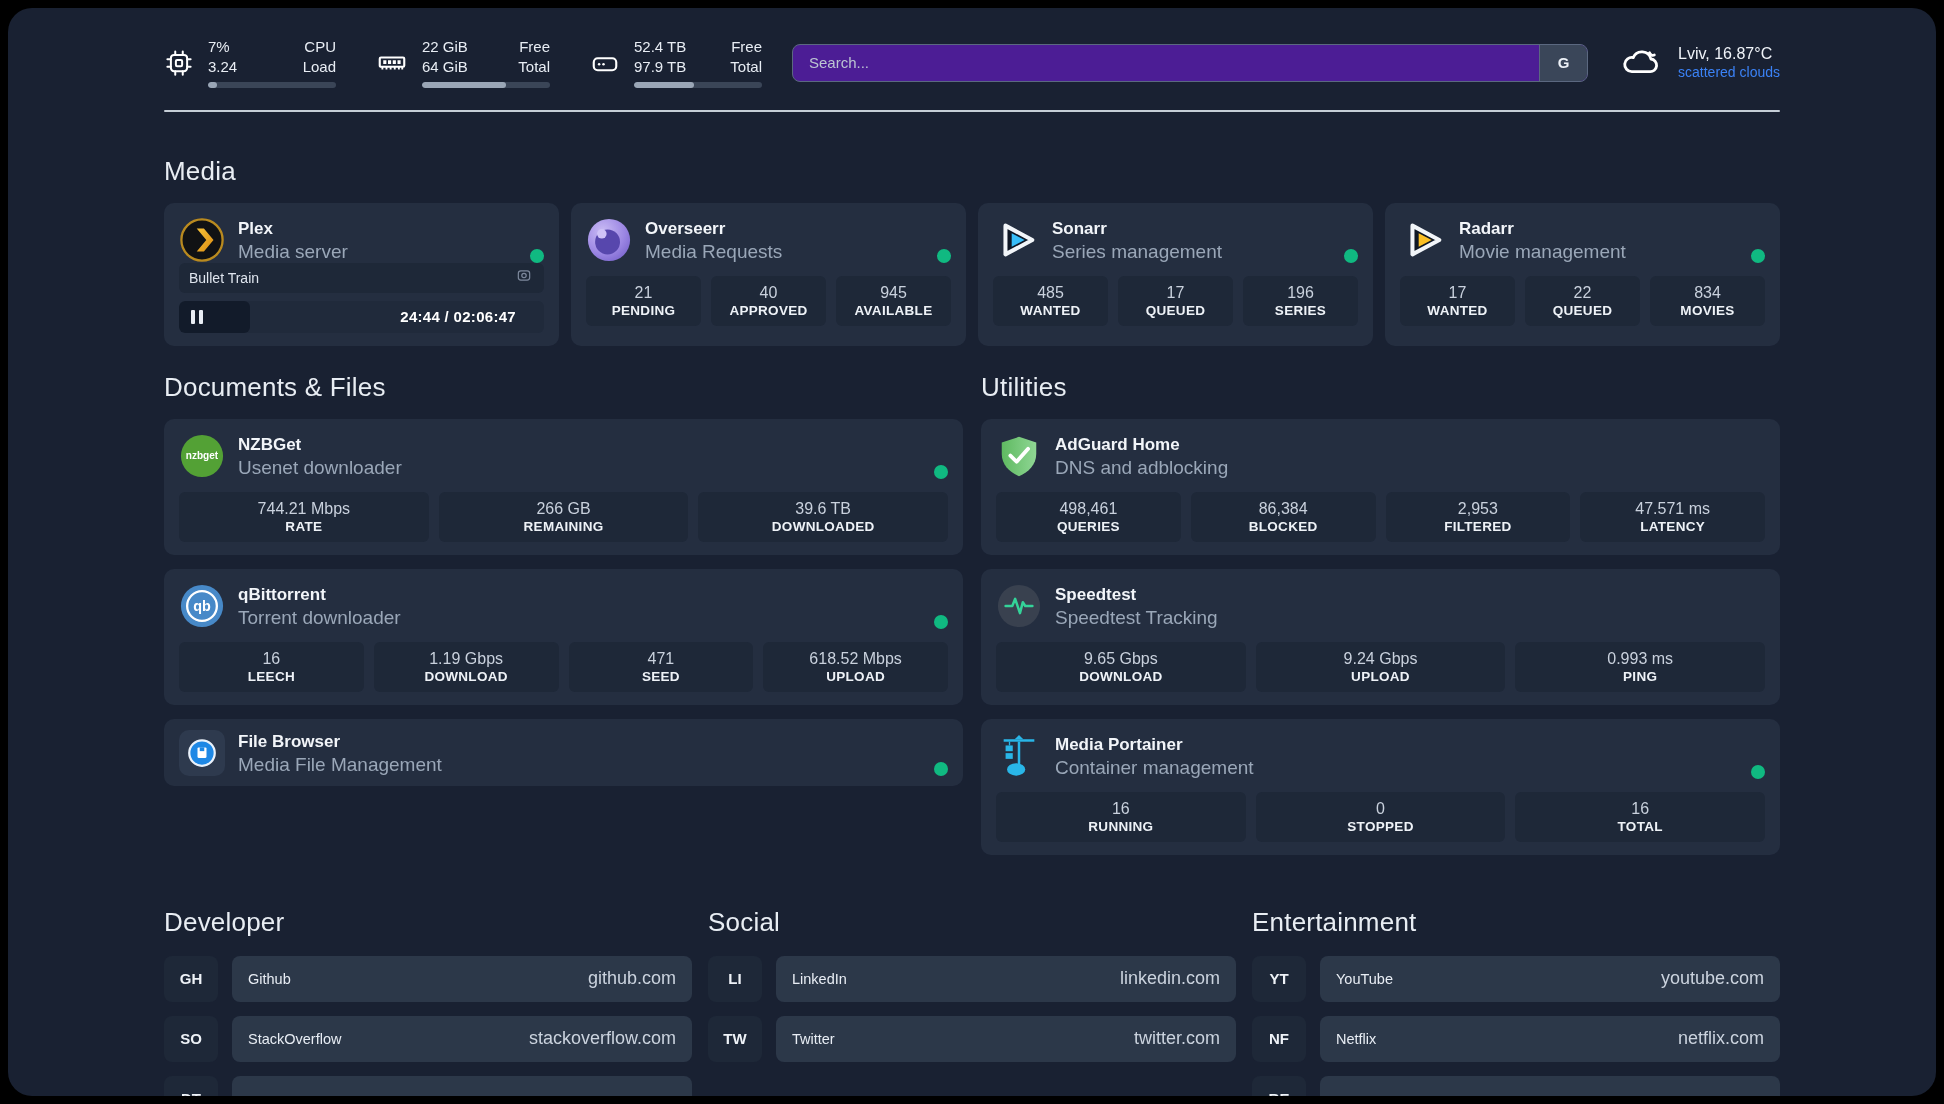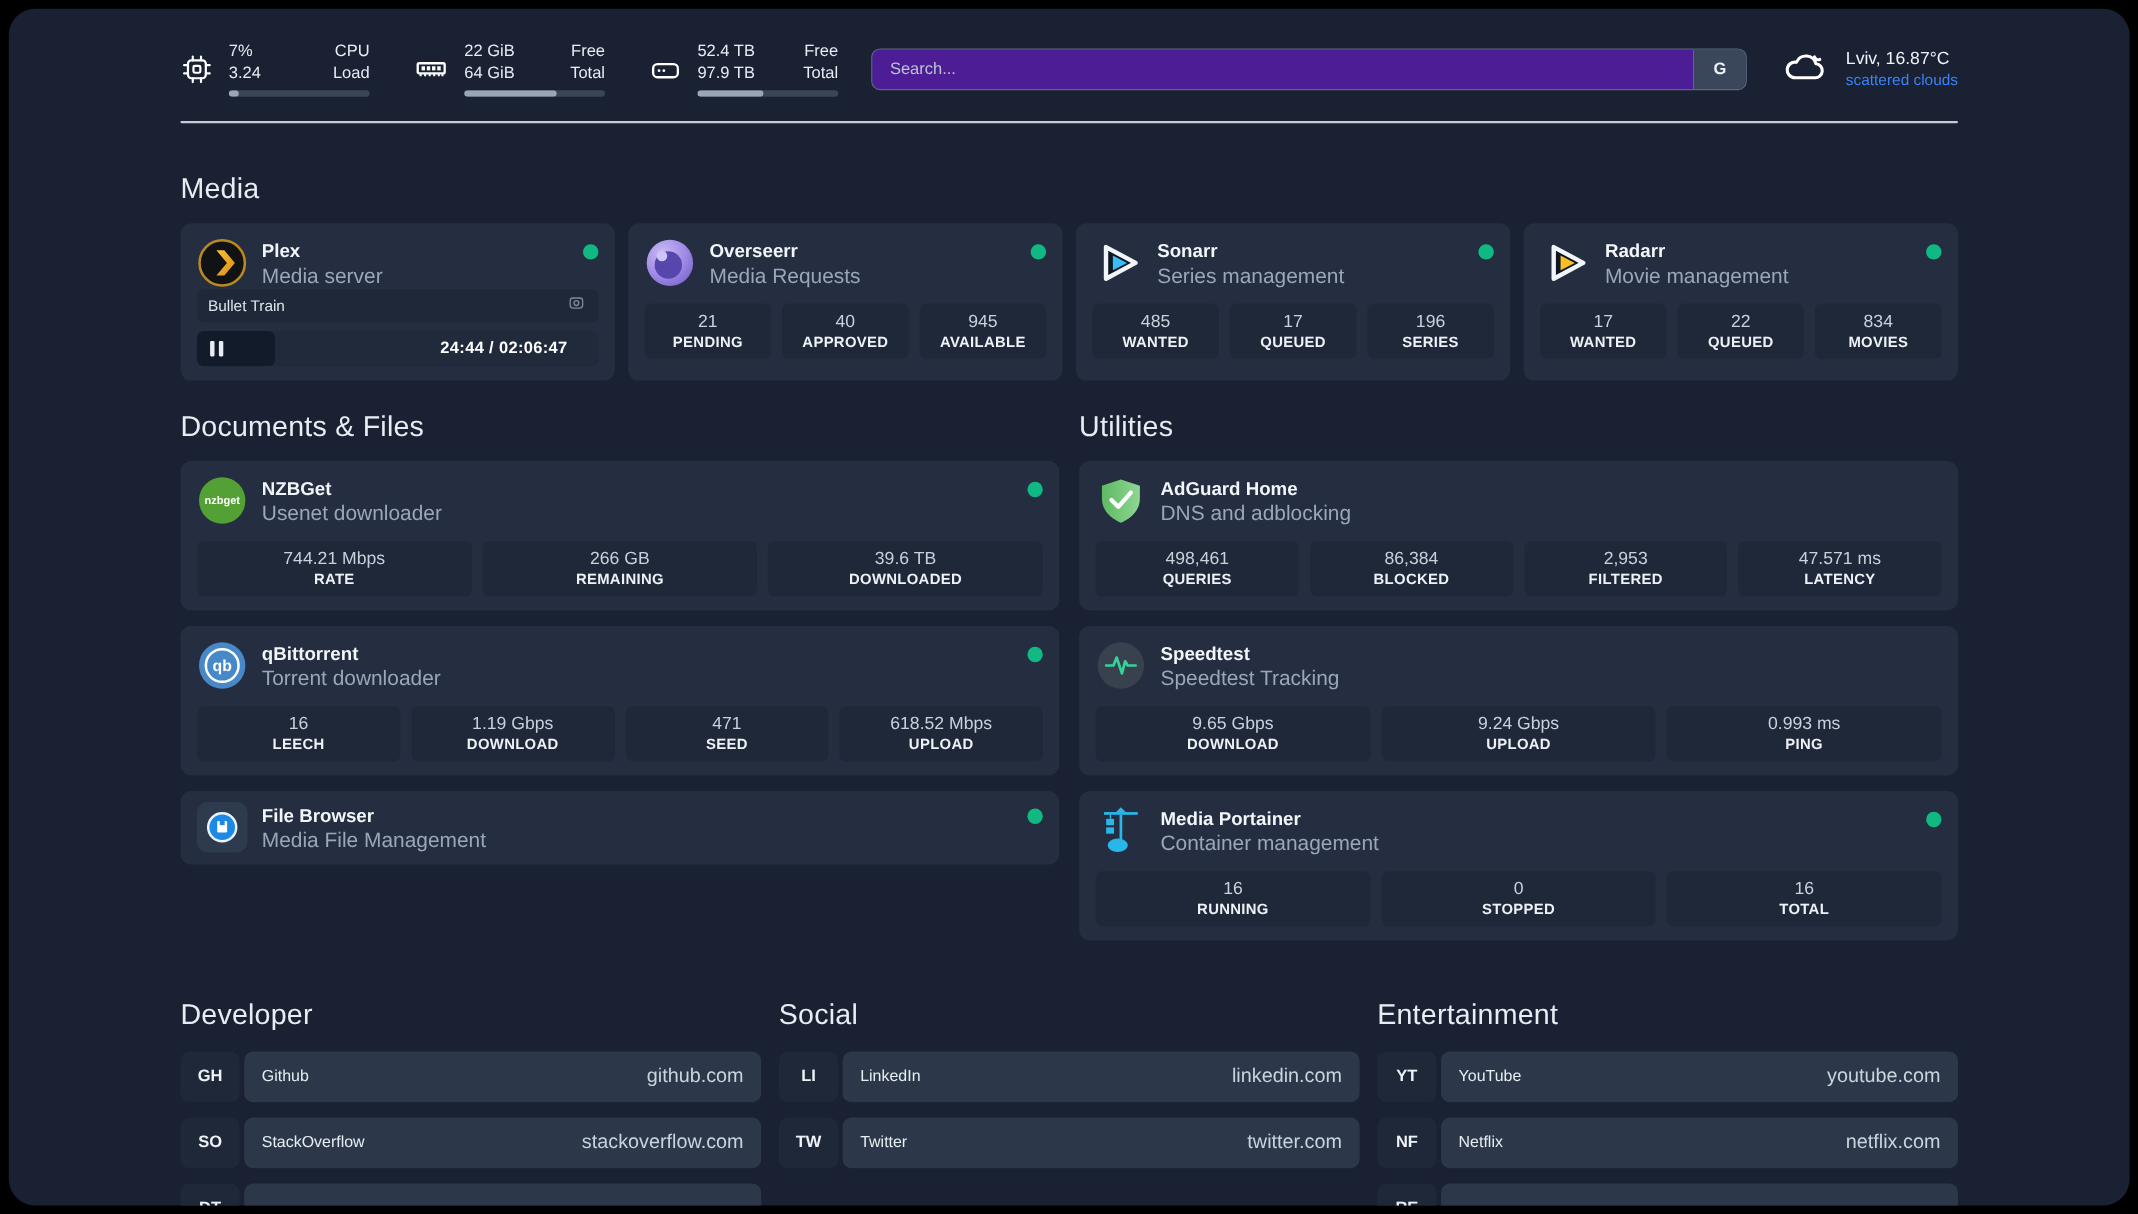--- a/index.html
+++ b/index.html
@@ -34,21 +34,21 @@
   .weather-cond { font-size:14px; color:#3b82f6; }
 
   .divider { margin-top:22px; height:2px; background:rgba(228,236,245,.85); border-radius:1px; }
 
   
   .section-title { font-size:26px; font-weight:500; color:#e8edf3; letter-spacing:.2px; }
   .media-section { margin-top:44px; }
   .media-grid { margin-top:16px; display:grid; grid-template-columns:repeat(4,1fr); gap:12px; }
 
   .card { background:#242e40; border-radius:10px; padding:13px 15px; cursor:pointer; }
-  .card-top { display:flex; align-items:flex-start; gap:13px; }
+  .card-top { display:flex; align-items:flex-end; gap:13px; }
   .app-icon { width:46px; height:46px; flex:0 0 46px; }
   .app-icon svg { width:100%; height:100%; display:block; }
   .titles { display:flex; flex-direction:column; gap:2px; padding-top:3px; }
   .app-name { font-size:17px; font-weight:600; color:#f2f5f9; }
   .app-desc { font-size:19px; color:#9aa7b8; }
   .dot { margin-left:auto; margin-top:6px; width:14px; height:14px; border-radius:50%; background:#10b981; flex:0 0 14px; }
 
   .stats { display:flex; gap:10px; margin-top:13px; }
   .stat { flex:1; background:#1e2838; border-radius:6px; padding:8px 4px; text-align:center; }
   .stat-v { font-size:16px; color:#c9d1dd; }
@@ -70,21 +70,21 @@
   .two-col { margin-top:26px; display:grid; grid-template-columns:1fr 1fr; gap:18px; align-items:start; }
   .col-stack { display:flex; flex-direction:column; gap:14px; margin-top:16px; }
 
   
   .fb-tile { width:46px; height:46px; background:#2e3a4e; border-radius:10px; display:flex; align-items:center; justify-content:center; }
   .fb-tile svg { width:36px; height:36px; }
 
   
   .bm-section { margin-top:52px; display:grid; grid-template-columns:repeat(3,1fr); gap:16px; }
   .bm-rows { margin-top:18px; display:flex; flex-direction:column; gap:14px; }
-  .bm-row { display:flex; gap:4px; height:46px; cursor:pointer; }
+  .bm-row { display:flex; gap:14px; height:46px; cursor:pointer; }
   .bm-badge { width:54px; flex:0 0 54px; background:#1e2838; border-radius:8px; display:flex; align-items:center;
               justify-content:center; font-size:15px; font-weight:700; color:#eef2f7; }
   .bm-pill { flex:1; background:#2c3849; border-radius:8px; display:flex; align-items:center;
              justify-content:space-between; padding:0 16px; }
   .bm-name { font-size:14.5px; color:#e8edf4; }
   .bm-url { font-size:18px; color:#cbd3de; }
 </style>
 </head>
 <body>
 

